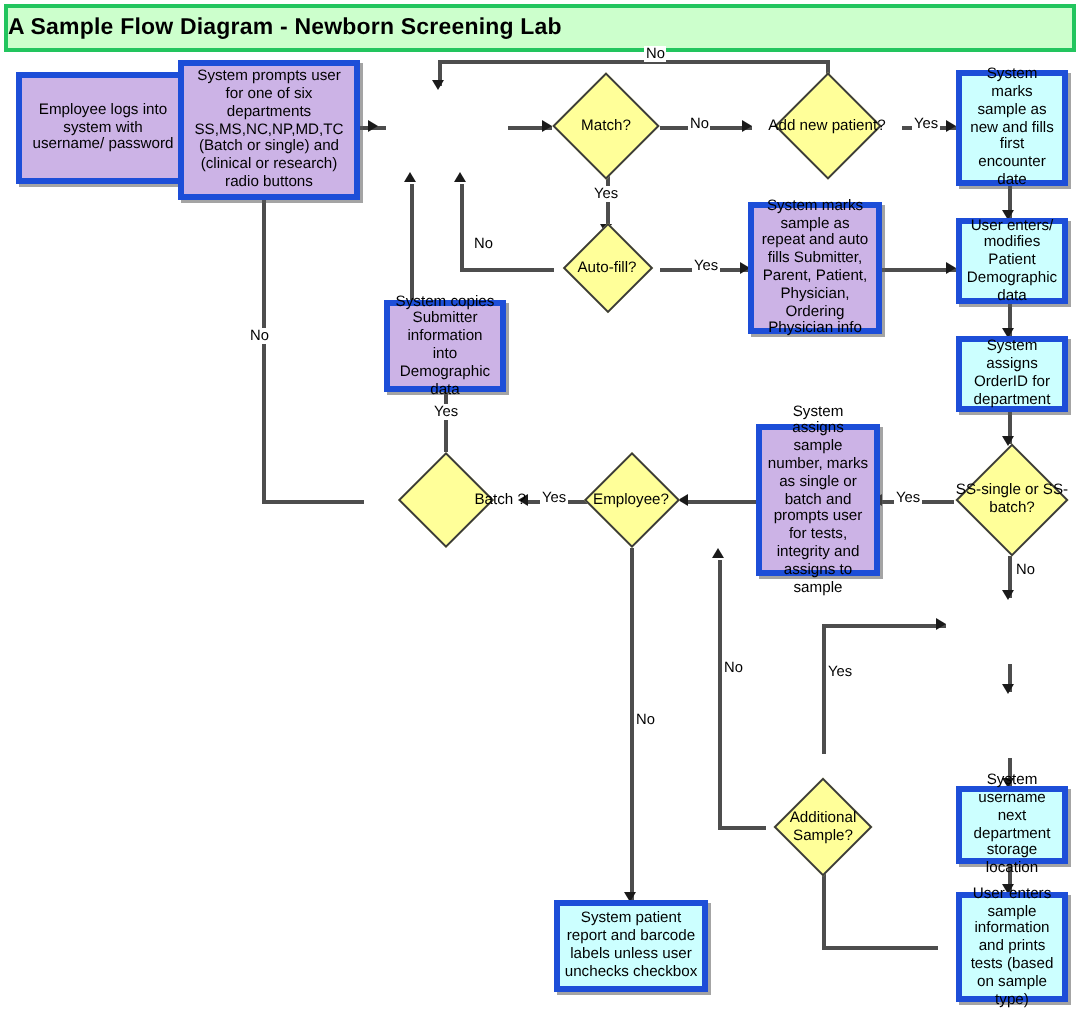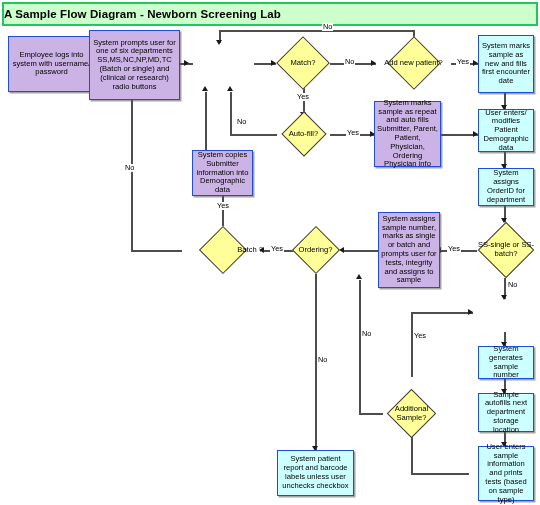--- a/index.html
+++ b/index.html
@@ -10,21 +10,21 @@
   
   .title-bar{position:absolute;left:2px;top:2px;width:532px;height:20px;
              background:#ccffcc;border:2px solid #22c55e;
              display:flex;align-items:center;}
   .title-bar .txt{font-size:11.5px;font-weight:bold;letter-spacing:.1px;}
 
   
   .node{position:absolute;box-sizing:border-box;display:flex;
         align-items:center;justify-content:center;text-align:center;
         z-index:3;}
-  .proc{border:1px solid #1d4ed8;box-shadow:1.5px 1.5px 0 rgba(90,90,90,.55);}
+  .proc{border:3px solid #1d4ed8;box-shadow:1.5px 1.5px 0 rgba(90,90,90,.55);}
   .proc .txt{font-size:7.6px;line-height:8.8px;padding:1px 2px;}
   .purple{background:#ccb3e6;}
   .cyan{background:#ccffff;}
 
   .dec{display:flex;align-items:center;justify-content:center;}
   .dec .rhomb{position:absolute;left:0;top:0;width:100%;height:100%;
               background:#ffff99;border:1px solid #3a3a3a;
               transform:rotate(45deg);box-sizing:border-box;}
   .dec .txt{position:relative;z-index:2;font-size:7.6px;line-height:8.6px;}
 
@@ -202,39 +202,36 @@
     <span class="txt">System copies Submitter information into Demographic data</span>
   </div>
 
   <div class="node dec" style="left:182px;top:226px;width:81px;height:48px;justify-content:flex-end;">
     <div class="rhomb" style="width:34px;height:34px;left:23.5px;top:7px;"></div>
     <span class="txt">Batch ?</span>
   </div>
 
   <div class="node dec" style="left:288px;top:226px;width:55px;height:48px;">
     <div class="rhomb" style="width:34px;height:34px;left:10.5px;top:7px;"></div>
-    <span class="txt">Ordering?</span>
+    <span class="txt">Employee?</span>
   </div>
 
   <div class="node proc purple" style="left:378px;top:212px;width:62px;height:76px;">
     <span class="txt">System assigns sample number, marks as single or batch and prompts user for tests, integrity and assigns to sample</span>
   </div>
 
   <div class="node dec" style="left:477px;top:222px;width:58px;height:56px;">
     <div class="rhomb" style="width:40px;height:40px;left:9px;top:8px;"></div>
     <span class="txt">SS-single or SS-batch?</span>
   </div>
 
 
-  <div class="node proc cyan" style="left:478px;top:346px;width:56px;height:33px;">
-    <span class="txt">System generates sample number</span>
-  </div>
 
   <div class="node proc cyan" style="left:478px;top:393px;width:56px;height:39px;">
-    <span class="txt">Sample autofills next department storage location</span>
+    <span class="txt">System username next department storage location</span>
   </div>
 
   <div class="node proc cyan" style="left:478px;top:446px;width:56px;height:55px;">
     <span class="txt">User enters sample information and prints tests (based on sample type)</span>
   </div>
 
   <div class="node dec" style="left:383px;top:389px;width:57px;height:49px;">
     <div class="rhomb" style="width:35px;height:35px;left:11px;top:7px;"></div>
     <span class="txt">Additional Sample?</span>
   </div>

